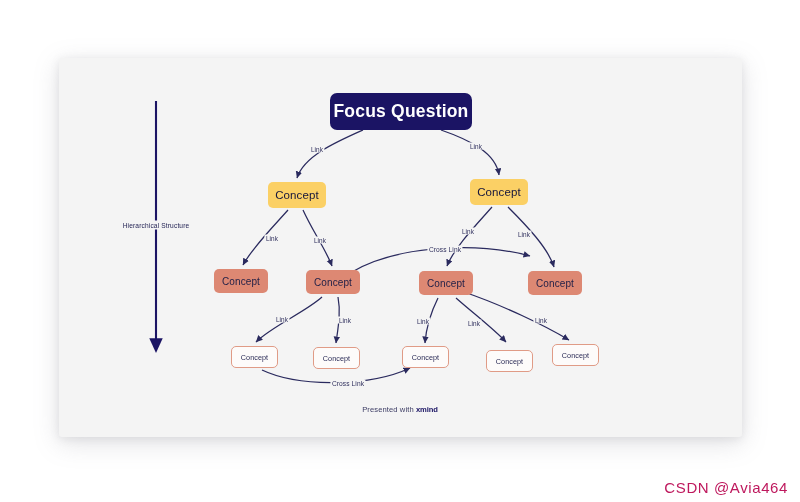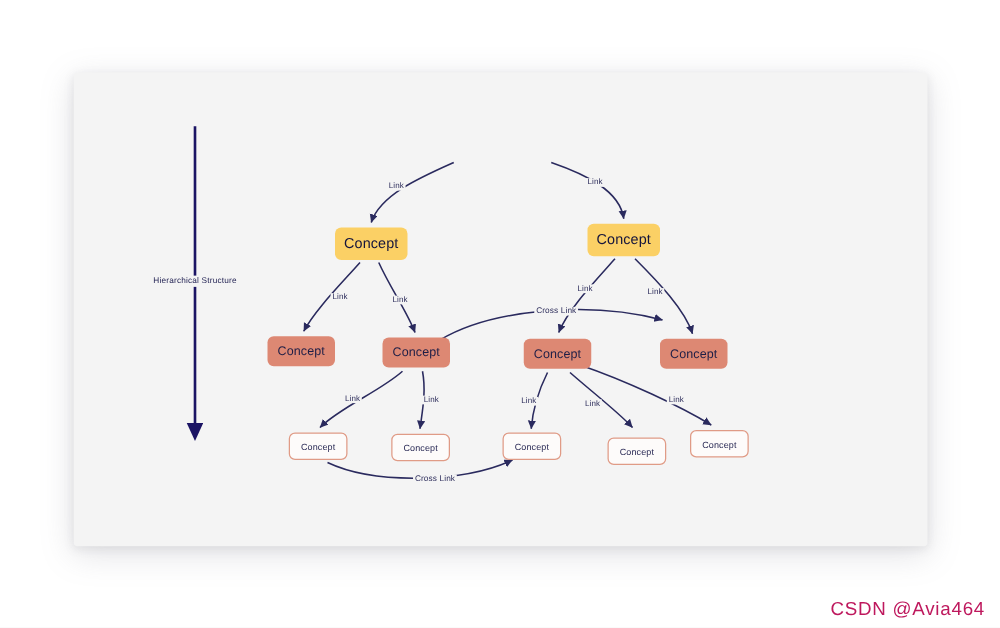--- a/index.html
+++ b/index.html
@@ -164,20 +164,23 @@
         <path d="M262,370 C300,388 372,386 410,368" marker-end="url(#ah)"></path>
       </g>
 
       <g stroke="#1b1464" stroke-width="2.1" fill="none">
         <path d="M156,101 L156,347" marker-end="url(#ahb)"></path>
       </g>
     </svg>
 
     <div class="axis-label" style="left:156px;top:225px;">Hierarchical Structure</div>
 
+    <div class="node node-root" style="left:330px;top:93px;width:142px;height:37px;">
+      <span>Focus Question</span>
+    </div>
 
     <div class="node node-l1" style="left:268px;top:182px;width:58px;height:26px;">
       <span>Concept</span>
     </div>
     <div class="node node-l1" style="left:470px;top:179px;width:58px;height:26px;">
       <span>Concept</span>
     </div>
 
     <div class="node node-l2" style="left:214px;top:269px;width:54px;height:24px;">
       <span>Concept</span>
@@ -221,18 +224,21 @@
 
     <div class="elabel" style="left:282px;top:319px;">Link</div>
     <div class="elabel" style="left:345px;top:320px;">Link</div>
 
     <div class="elabel" style="left:423px;top:321px;">Link</div>
     <div class="elabel" style="left:474px;top:323px;">Link</div>
     <div class="elabel" style="left:541px;top:320px;">Link</div>
 
     <div class="elabel cross" style="left:348px;top:383px;">Cross Link</div>
 
+    <div class="footer">
+      <span>Presented with </span><b>xmind</b>
+    </div>
 
   </div>
 
   <div class="watermark">CSDN @Avia464</div>
 
 </div>
 
 </body></html>

